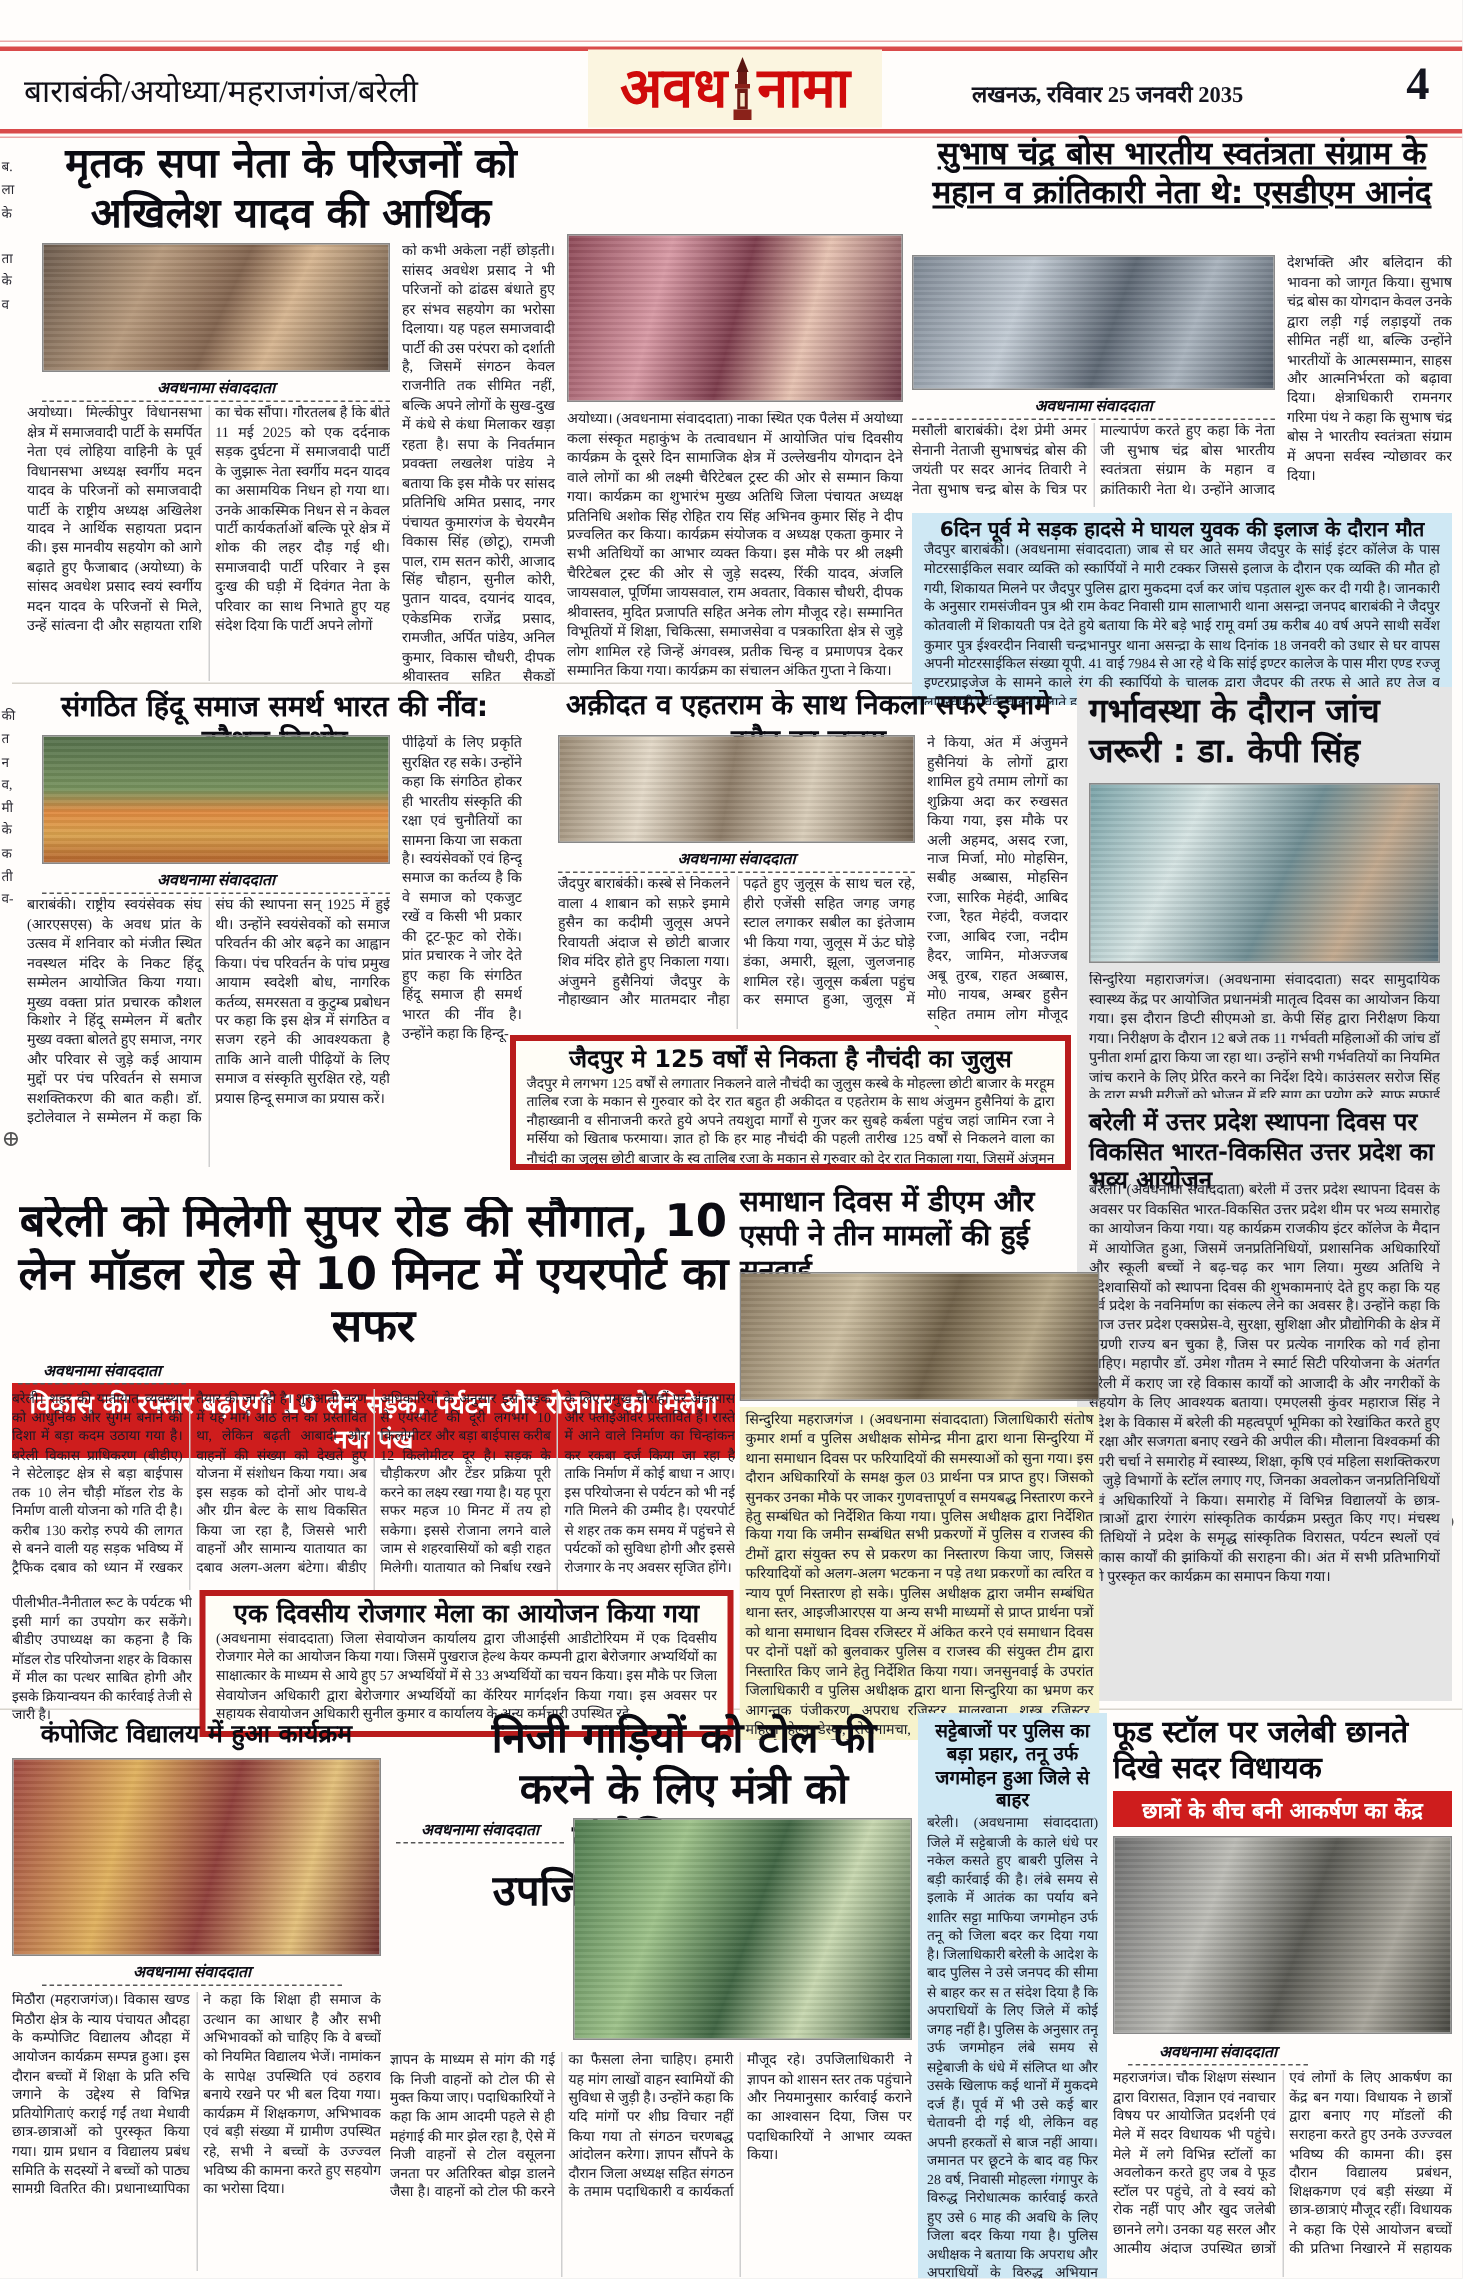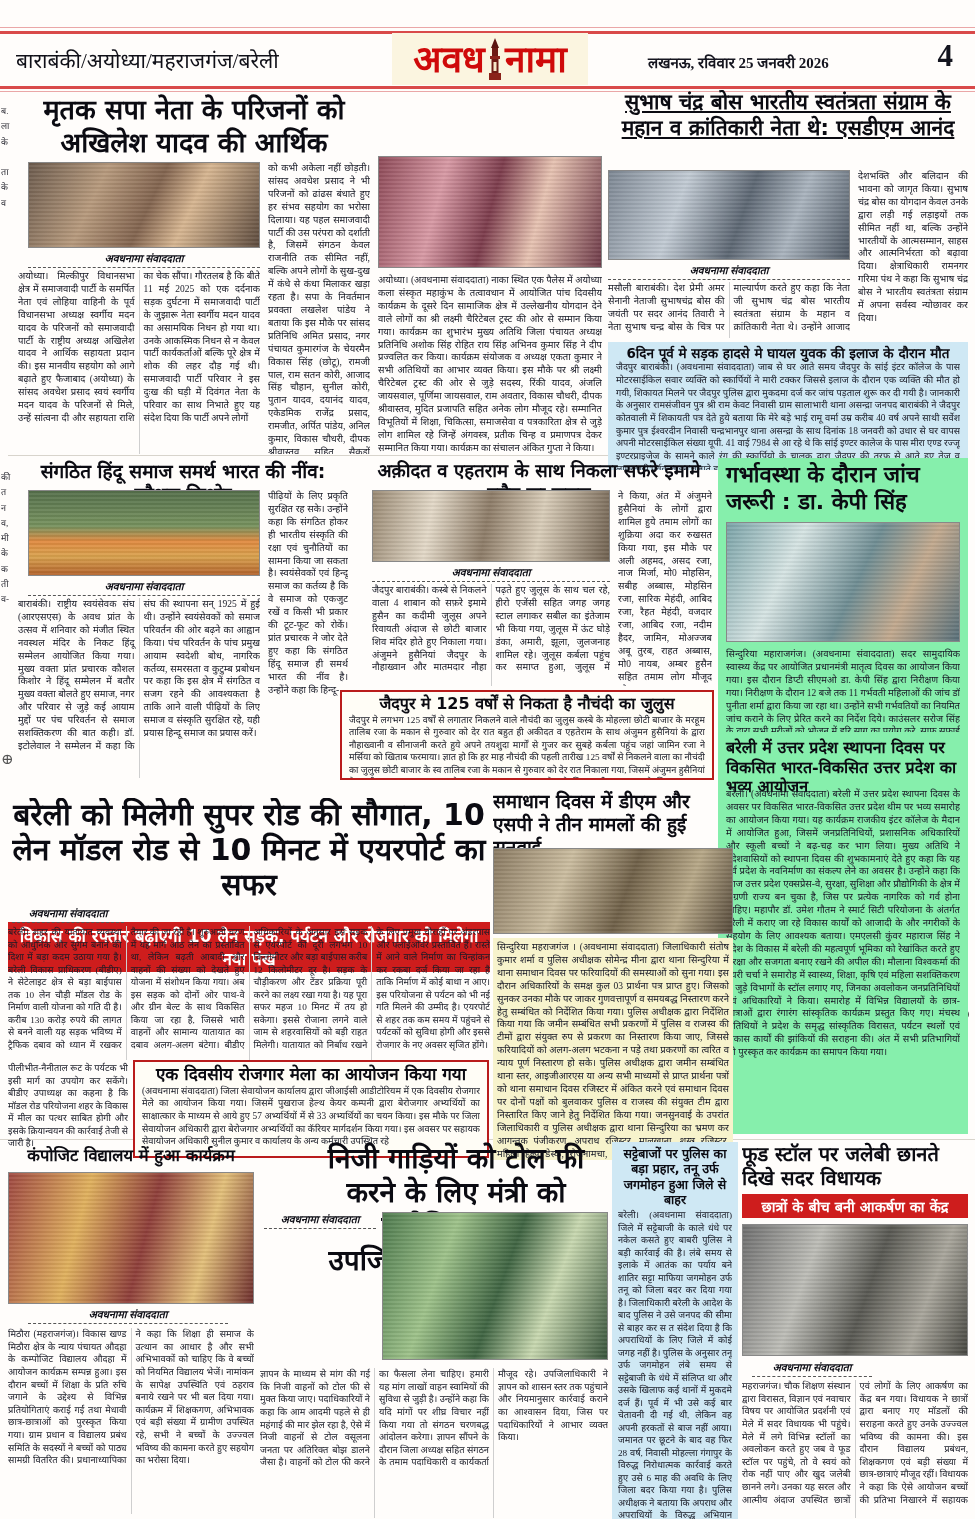--- a/index.html
+++ b/index.html
@@ -22,23 +22,23 @@
       text-align:center;line-height:1.22;}
   .body{font-size:9.5px;line-height:1.36;text-align:justify;color:#181a26;overflow:hidden;}
   .cols2{column-count:2;column-gap:9px;column-rule:1px solid #cfcfcf;}
   .cols3{column-count:3;column-gap:9px;column-rule:1px solid #cfcfcf;}
   .cols4{column-count:4;column-gap:9px;column-rule:1px solid #cfcfcf;}
   .caption{font-weight:700;font-style:italic;font-size:10.5px;text-align:center;
            border-bottom:1px dashed #555;padding-bottom:2px;color:#101018;}
   .photo{position:absolute;border:1px solid #888;box-sizing:border-box;}
   .banner{background:#ce1d1d;color:#fff;font-family:"DejaVu Sans",sans-serif;
           font-weight:700;text-align:center;}
-  .boxed{border:2px solid #b91c1c;background:#fffdf6;box-sizing:border-box;}
+  .boxed{border:4px solid #b91c1c;background:#fffdf6;box-sizing:border-box;}
   .bluebox{background:#cfe8f4;}
-  .pinkbox{background:#86efac;}
+  .pinkbox{background:#e5e5e5;}
   .yellowbox{background:#f7f3cc;}
   .hlybg{background:#fdfad2;}
   .edge{position:absolute;font-size:9px;line-height:1.7;color:#2a2a33;white-space:pre-line;width:14px;overflow:hidden;}
   .reg{position:absolute;font-size:15px;color:#555;}
   .sep{position:absolute;background:#d8d4cc;height:1px;}
   
   .ph1{background:linear-gradient(115deg,#6d5c4e 0%,#b79a7d 30%,#82644f 52%,#d7b691 68%,#5c4a3d 100%);}
   .ph2{background:linear-gradient(105deg,#8e4a58 0%,#d89aa5 28%,#7c3c4c 50%,#e7c3b2 70%,#6e3a48 100%);}
   .ph3{background:linear-gradient(110deg,#7e8894 0%,#c2cbd4 30%,#5d6773 55%,#aab4be 75%,#4e5864 100%);}
   .ph4{background:linear-gradient(#55704c 0%,#77925e 42%,#e08a40 60%,#d9a24e 78%,#b3632c 100%);}
@@ -68,21 +68,21 @@
       <polygon points="8,0 12,10 4,10" fill="#5a1410"></polygon>
           <rect x="5" y="10" width="6" height="8" fill="#6e1a14"></rect>
       <rect x="3" y="18" width="10" height="3" fill="#8a221a"></rect>
           <rect x="4.5" y="21" width="7" height="14" fill="#6e1a14"></rect>
       <rect x="2" y="35" width="12" height="7" fill="#8a221a"></rect>
           <rect x="6.5" y="24" width="3" height="9" fill="#f6e7c8"></rect>
     </svg>
       </span>
     <span class="word">नामा</span>
   </div>
-  <div class="dateline">लखनऊ, रविवार 25 जनवरी 2026</div>
+  <div class="dateline">लखनऊ, रविवार 25 जनवरी 2035</div>
   <div class="pageno">4</div>
 
   <div class="edge" style="left:1px;top:104px;">ब.
 ला
 के
 
 ता
 के
 व</div>
   <div class="edge" style="left:1px;top:470px;">की

